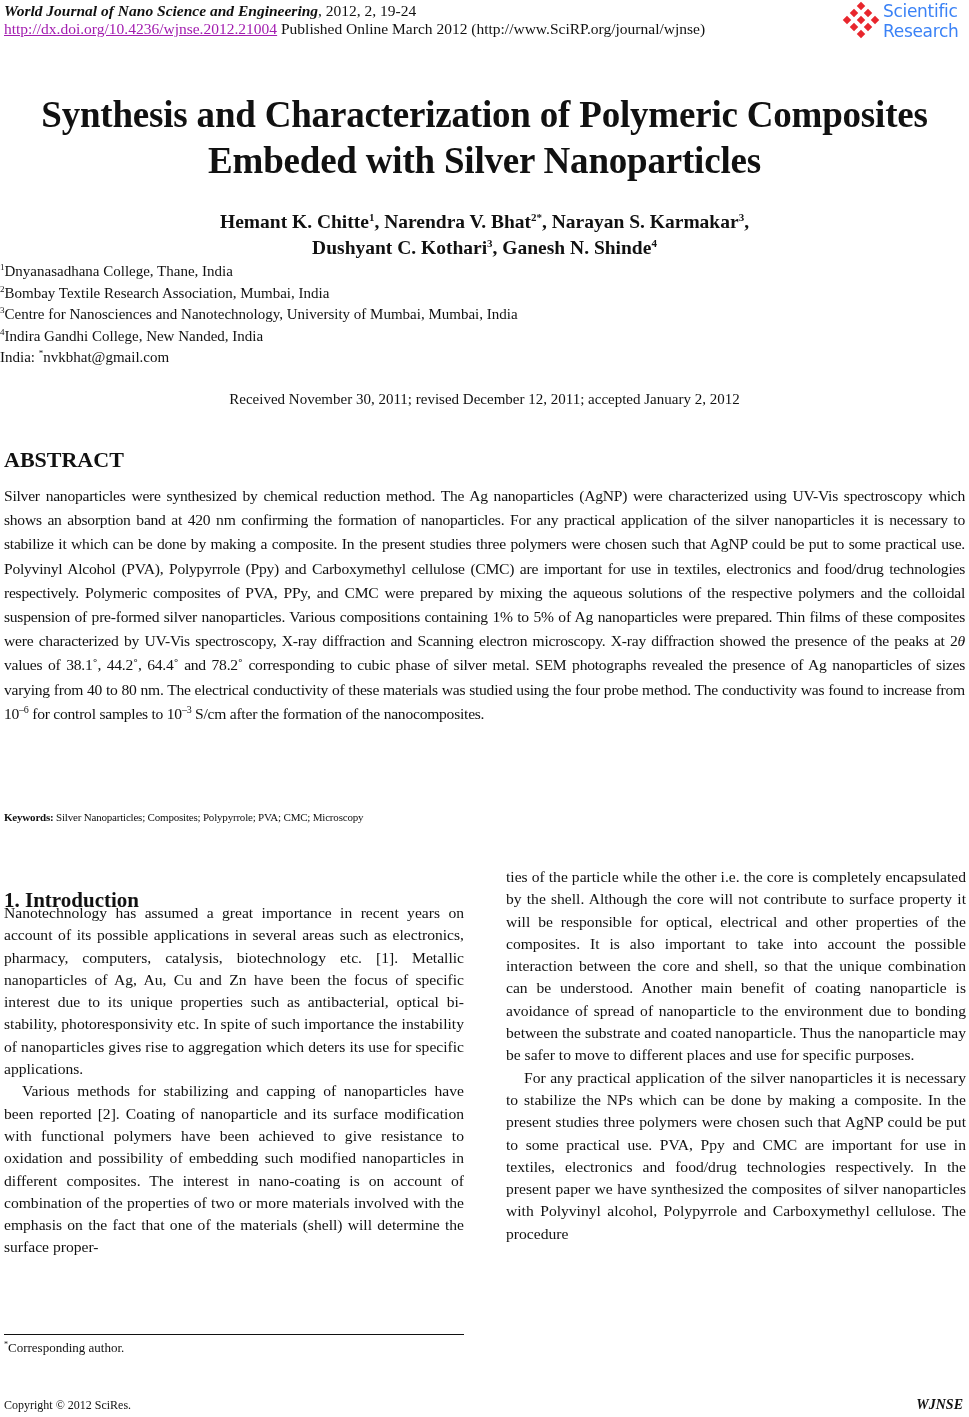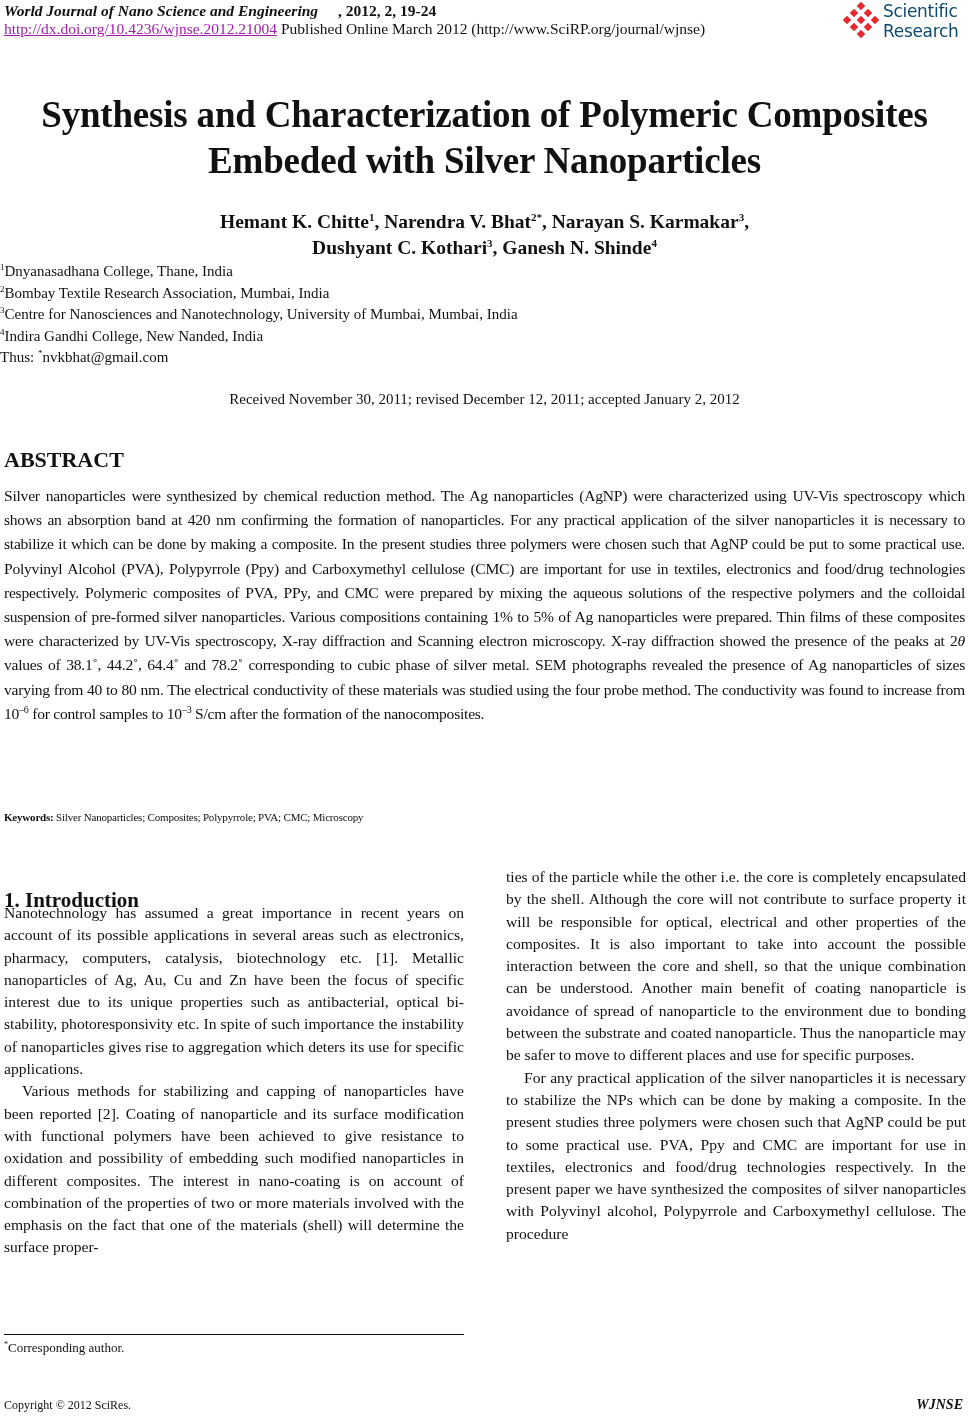--- a/index.html
+++ b/index.html
@@ -2,27 +2,27 @@
 <html><head>
 <meta charset="utf-8">
 <style>
   html, body { margin: 0; padding: 0; background: #ffffff; }
   body {
     width: 969px; height: 1417px; position: relative; overflow: hidden;
     font-family: "Liberation Serif", "DejaVu Serif", serif; color: #111;
   }
   .hdr-line1 { position: absolute; left: 4px; top: 2px; font-size: 15.5px; line-height: 18px; white-space: nowrap; }
   .hdr-line1 .jname { font-weight: bold; font-style: italic; }
-  .hdr-line1 .jinfo { font-weight: bold; margin-left: 20px; }
+  .hdr-line1 .jinfo { font-weight: normal; }
   .hdr-line2 { position: absolute; left: 4px; top: 20px; font-size: 15.5px; line-height: 18px; white-space: nowrap; }
   .hdr-line2 .doi { color: #a21caf; text-decoration: underline; }
   .logo { position: absolute; right: 2px; top: 1px; width: 126px; height: 42px; }
   .logo .mark { position: absolute; left: 0; top: 1px; width: 40px; height: 40px; }
   .logo .mark i { position: absolute; width: 6px; height: 6px; background: #e8262d; transform: rotate(45deg); }
-  .logo .words { position: absolute; left: 42px; top: 0; font-family: "DejaVu Sans", sans-serif; font-size: 17px; line-height: 20px; color: #0c4a6e; letter-spacing: -0.3px; }
+  .logo .words { position: absolute; left: 42px; top: 0; font-family: "DejaVu Sans", sans-serif; font-size: 17px; line-height: 20px; color: #3b82f6; letter-spacing: -0.3px; }
 
   .title {
     position: absolute; left: 0; top: 92px; width: 969px; text-align: center;
     font-size: 37px; font-weight: bold; line-height: 46px; letter-spacing: -0.2px;
   }
   .authors {
     position: absolute; left: 0; top: 209px; width: 969px; text-align: center;
     font-size: 19.5px; font-weight: bold; line-height: 26px;
   }
   .authors sup { font-size: 11px; vertical-align: 7px; line-height: 0; }
@@ -97,21 +97,21 @@
     <span>Dushyant C. Kothari</span><sup>3</sup><span>, </span>
     <span>Ganesh N. Shinde</span><sup>4</sup>
   </div>
 </div>
 
 <div class="affils">
   <div><sup>1</sup><span>Dnyanasadhana College, Thane, India</span></div>
   <div><sup>2</sup><span>Bombay Textile Research Association, Mumbai, India</span></div>
   <div><sup>3</sup><span>Centre for Nanosciences and Nanotechnology, University of Mumbai, Mumbai, India</span></div>
   <div><sup>4</sup><span>Indira Gandhi College, New Nanded, India</span></div>
-  <div><span>Thus: </span><sup>*</sup><span>nvkbhat@gmail.com</span></div>
+  <div><span>India: </span><sup>*</sup><span>nvkbhat@gmail.com</span></div>
 </div>
 
 <div class="received">Received November 30, 2011; revised December 12, 2011; accepted January 2, 2012</div>
 
 <div class="abs-head">ABSTRACT</div>
 <div class="abs-body"><span>Silver nanoparticles were synthesized by chemical reduction method. The Ag nanoparticles (AgNP) were characterized using UV-Vis spectroscopy which shows an absorption band at 420 nm confirming the formation of nanoparticles. For any practical application of the silver nanoparticles it is necessary to stabilize it which can be done by making a composite. In the present studies three polymers were chosen such that AgNP could be put to some practical use. Polyvinyl Alcohol (PVA), Polypyrrole (Ppy) and Carboxymethyl cellulose (CMC) are important for use in textiles, electronics and food/drug technologies respectively. Polymeric composites of PVA, PPy, and CMC were prepared by mixing the aqueous solutions of the respective polymers and the colloidal suspension of pre-formed silver nanoparticles. Various compositions containing 1% to 5% of Ag nanoparticles were prepared. Thin films of these composites were characterized by UV-Vis spectroscopy, X-ray diffraction and Scanning electron microscopy. X-ray diffraction showed the presence of the peaks at 2</span><i>θ</i><span> values of 38.1˚, 44.2˚, 64.4˚ and 78.2˚ corresponding to cubic phase of silver metal. SEM photographs revealed the presence of Ag nanoparticles of sizes varying from 40 to 80 nm. The electrical conductivity of these materials was studied using the four probe method. The conductivity was found to increase from 10</span><sup>–6</sup><span> for control samples to 10</span><sup>–3</sup><span> S/cm after the formation of the nanocomposites.</span></div>
 
 <div class="keywords"><b>Keywords:</b><span> Silver Nanoparticles; Composites; Polypyrrole; PVA; CMC; Microscopy</span></div>
 
 <div class="sec-head">1. Introduction</div>

